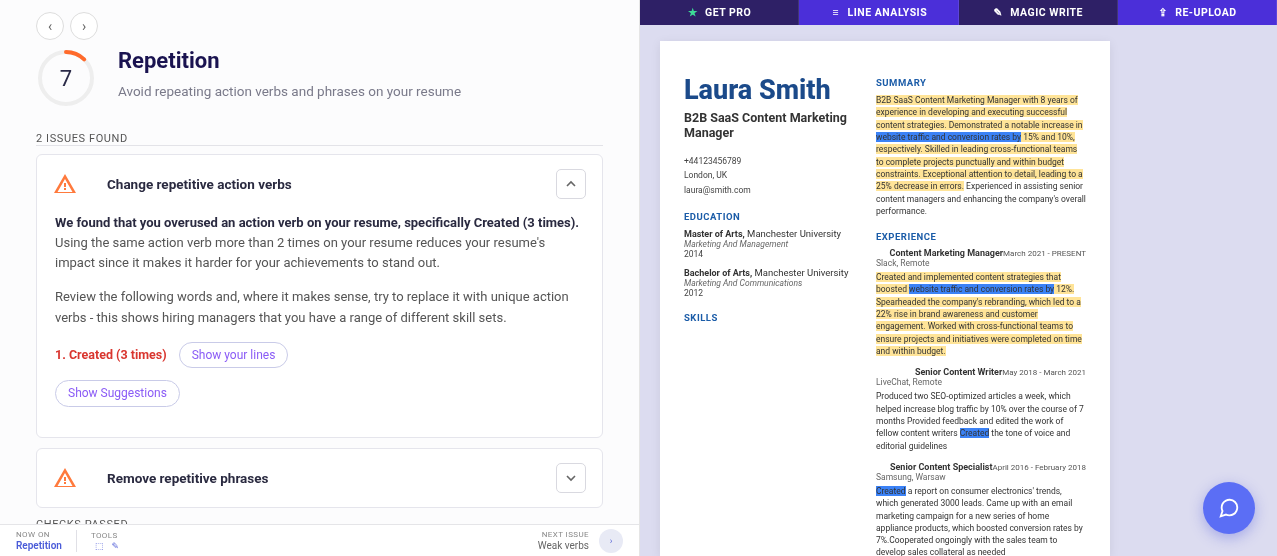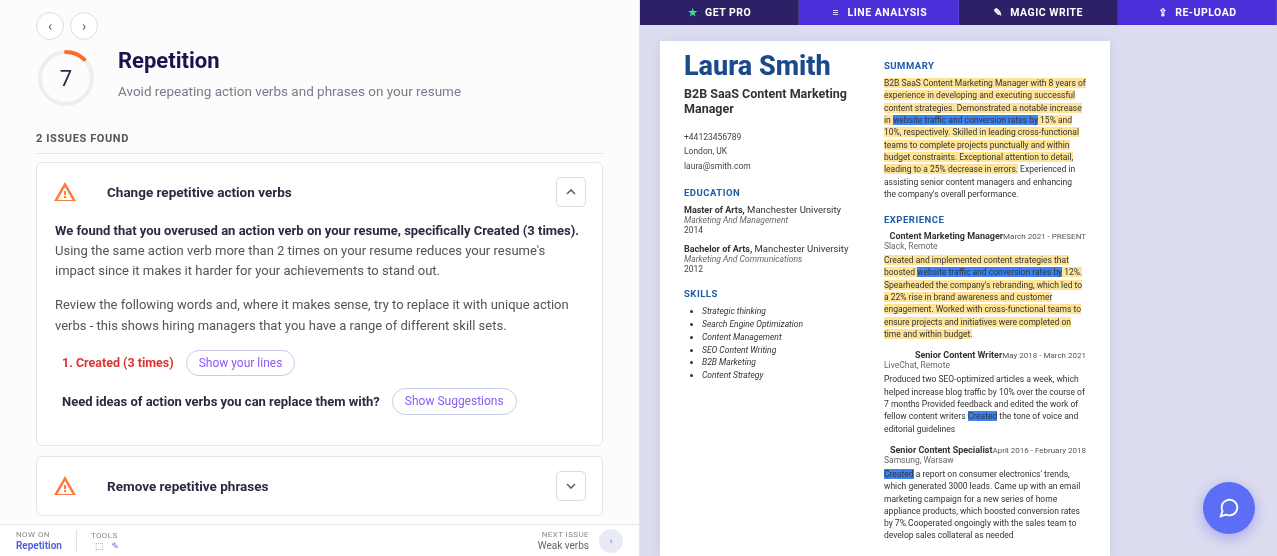--- a/index.html
+++ b/index.html
@@ -13,42 +13,42 @@
 .tab.active{background:#4b2fd9}
 .tab.re{background:#4b2fd9}
 .nav-arrows{position:absolute;top:12px;left:36px;display:flex;gap:6px}
 .nav-btn{width:28px;height:28px;border-radius:50%;border:1px solid #ddd;background:#fff;display:flex;align-items:center;justify-content:center;color:#666;font-size:14px;cursor:pointer}
 .score-head{display:flex;align-items:flex-start;gap:22px;padding:48px 36px 16px}
 .orb{width:60px;height:60px;position:relative}
 .orb svg{transform:rotate(-90deg)}
 .orb-num{position:absolute;inset:0;display:flex;align-items:center;justify-content:center;font-size:22px;color:#2a2a48;font-weight:400}
 .hd h1{color:#1a1350;font-size:22px;font-weight:700;margin-bottom:10px}
 .hd p{color:#7a7a8a;font-size:13.5px}
-.section-label{margin:8px 36px 8px;font-size:11px;font-weight:700;letter-spacing:.6px;color:#555;border-bottom:1px solid #e3e3e8;padding-bottom:8px}
+.section-label{margin:8px 36px 8px;font-size:11px;font-weight:400;letter-spacing:.6px;color:#555;border-bottom:1px solid #e3e3e8;}
 .card{margin:0 36px 10px;border:1px solid #e5e5ec;border-radius:6px;background:#fff}
 .card-head{display:flex;align-items:center;padding:14px 16px;gap:30px}
 .warn-ic{width:24px;height:24px;color:#ff7a3d}
 .card-title{flex:1;font-size:13.5px;font-weight:700;color:#2a2a40}
 .chev{width:30px;height:30px;border:1px solid #d9d9e0;border-radius:5px;display:flex;align-items:center;justify-content:center;color:#666;cursor:pointer}
 .card-body{padding:0 18px 18px;font-size:13px;color:#555;line-height:1.55}
 .card-body p{margin-bottom:14px}
 .card-body b{color:#2a2a40}
-.item-line{display:flex;align-items:center;gap:12px;margin:12px 7px}
+.item-line{display:flex;align-items:center;gap:12px;margin:12px 0}
 .red{color:#d9362f;font-weight:700;font-size:12.5px}
 .pill{border:1px solid #c9cbe8;border-radius:14px;padding:3px 12px;color:#8b5cf6;font-size:12px;cursor:pointer;background:#fff}
 .footer-bar{position:absolute;bottom:0;left:0;right:0;height:32px;background:#fff;border-top:1px solid #e5e5e8;display:flex;align-items:center;padding:0 16px;font-size:9px;color:#888}
 .footer-bar .col{display:flex;flex-direction:column;gap:1px}
 .footer-bar .lbl{font-size:8px;letter-spacing:.4px}
 .footer-bar .val{font-size:10px;color:#4a5bd8;font-weight:600}
 .footer-bar .sep{width:1px;height:22px;background:#e0e0e6;margin:0 14px}
 .footer-bar .tools{display:flex;gap:8px;margin-left:4px;color:#5966d9}
 .footer-bar .next{margin-left:auto;text-align:right}
 .footer-bar .next-btn{margin-left:10px;width:24px;height:24px;border-radius:50%;background:#e8eaf5;display:flex;align-items:center;justify-content:center;color:#5966d9;cursor:pointer}
 .resume-wrap{flex:1;display:flex;justify-content:flex-start;padding:16px 0 0 20px;overflow:hidden}
-.resume{width:450px;background:#fff;padding:12px 24px;font-size:9.5px;color:#333;display:flex;gap:30px;box-shadow:0 2px 10px rgba(0,0,0,.08)}
+.resume{width:450px;background:#fff;padding:36px 24px;font-size:9.5px;color:#333;display:flex;gap:22px;box-shadow:0 2px 10px rgba(0,0,0,.08)}
 .rcol-l{width:170px}
 .rcol-r{flex:1}
 .rname{color:#1b4a8a;font-size:27px;font-weight:800;line-height:1}
 .rtitle{font-weight:700;font-size:12.5px;margin:6px 0 14px}
 .rcontact{font-size:8.5px;line-height:1.7;color:#444}
 .rlabel{color:#1b5ca8;font-size:9.5px;font-weight:700;letter-spacing:.5px;margin:14px 0 6px}
 .redu b{font-size:9px}
 .redu .sub{font-style:italic;color:#666;font-size:8.5px}
 .redu .yr{font-size:8.5px;color:#444}
 .rskills li{margin-left:18px;font-style:italic;font-size:8.5px;line-height:1.5;list-style:disc}
@@ -100,21 +100,20 @@
           </div>
       </div>
       <div class="card-body">
         <p><b>We found that you overused an action verb on your resume, specifically Created (3 times).</b><span> Using the same action verb more than 2 times on your resume reduces your resume's impact since it makes it harder for your achievements to stand out.</span></p>
         <p>Review the following words and, where it makes sense, try to replace it with unique action verbs - this shows hiring managers that you have a range of different skill sets.</p>
         <div class="item-line">
           <span class="red">1. Created (3 times)</span>
           <span class="pill">Show your lines</span>
         </div>
         <div class="item-line">
-          <b style="color:#2a2a40">Need ideas of action verbs you can replace them with?</b>
           <span class="pill">Show Suggestions</span>
         </div>
       </div>
     </div>
 
     <div class="card">
       <div class="card-head">
         <svg class="warn-ic" viewBox="0 0 24 24" fill="currentColor">
             <path d="M12 2L1 21h22L12 2zm0 5l7.5 13h-15L12 7zm-1 4v4h2v-4h-2zm0 5v2h2v-2h-2z"></path>
           </svg>
@@ -183,31 +182,23 @@
           <div class="redu">
             <div><b>Master of Arts,</b><span> Manchester University</span></div>
             <div class="sub">Marketing And Management</div>
             <div class="yr">2014</div>
             <div style="height:8px"></div>
             <div><b>Bachelor of Arts,</b><span> Manchester University</span></div>
             <div class="sub">Marketing And Communications</div>
             <div class="yr">2012</div>
           </div>
           <div class="rlabel">SKILLS</div>
-          <ul class="rskills">
-            <li>Strategic thinking</li>
-            <li>Search Engine Optimization</li>
-            <li>Content Management</li>
-            <li>SEO Content Writing</li>
-            <li>B2B Marketing</li>
-            <li>Content Strategy</li>
-          </ul>
         </div>
         <div class="rcol-r">
-          <div class="rlabel" style="margin-top:7px">SUMMARY</div>
+          <div class="rlabel" style="margin-top:0">SUMMARY</div>
           <div class="rsum">
             <span class="hl-y">B2B SaaS Content Marketing Manager with 8 years of experience in developing and executing successful content strategies. Demonstrated a notable increase in </span><span class="hl-r">website traffic and conversion rates by</span><span class="hl-y"> 15% and 10%, respectively. Skilled in leading cross-functional teams to complete projects punctually and within budget constraints. Exceptional attention to detail, leading to a 25% decrease in errors.</span><span> Experienced in assisting senior content managers and enhancing the company's overall performance.</span>
           </div>
           <div class="rlabel">EXPERIENCE</div>
           <div class="rexp">
             <div class="row">
                 <span class="role">Content Marketing Manager</span>
                 <span class="date">March 2021 - PRESENT</span>
               </div>
             <div class="co">Slack, Remote</div>

